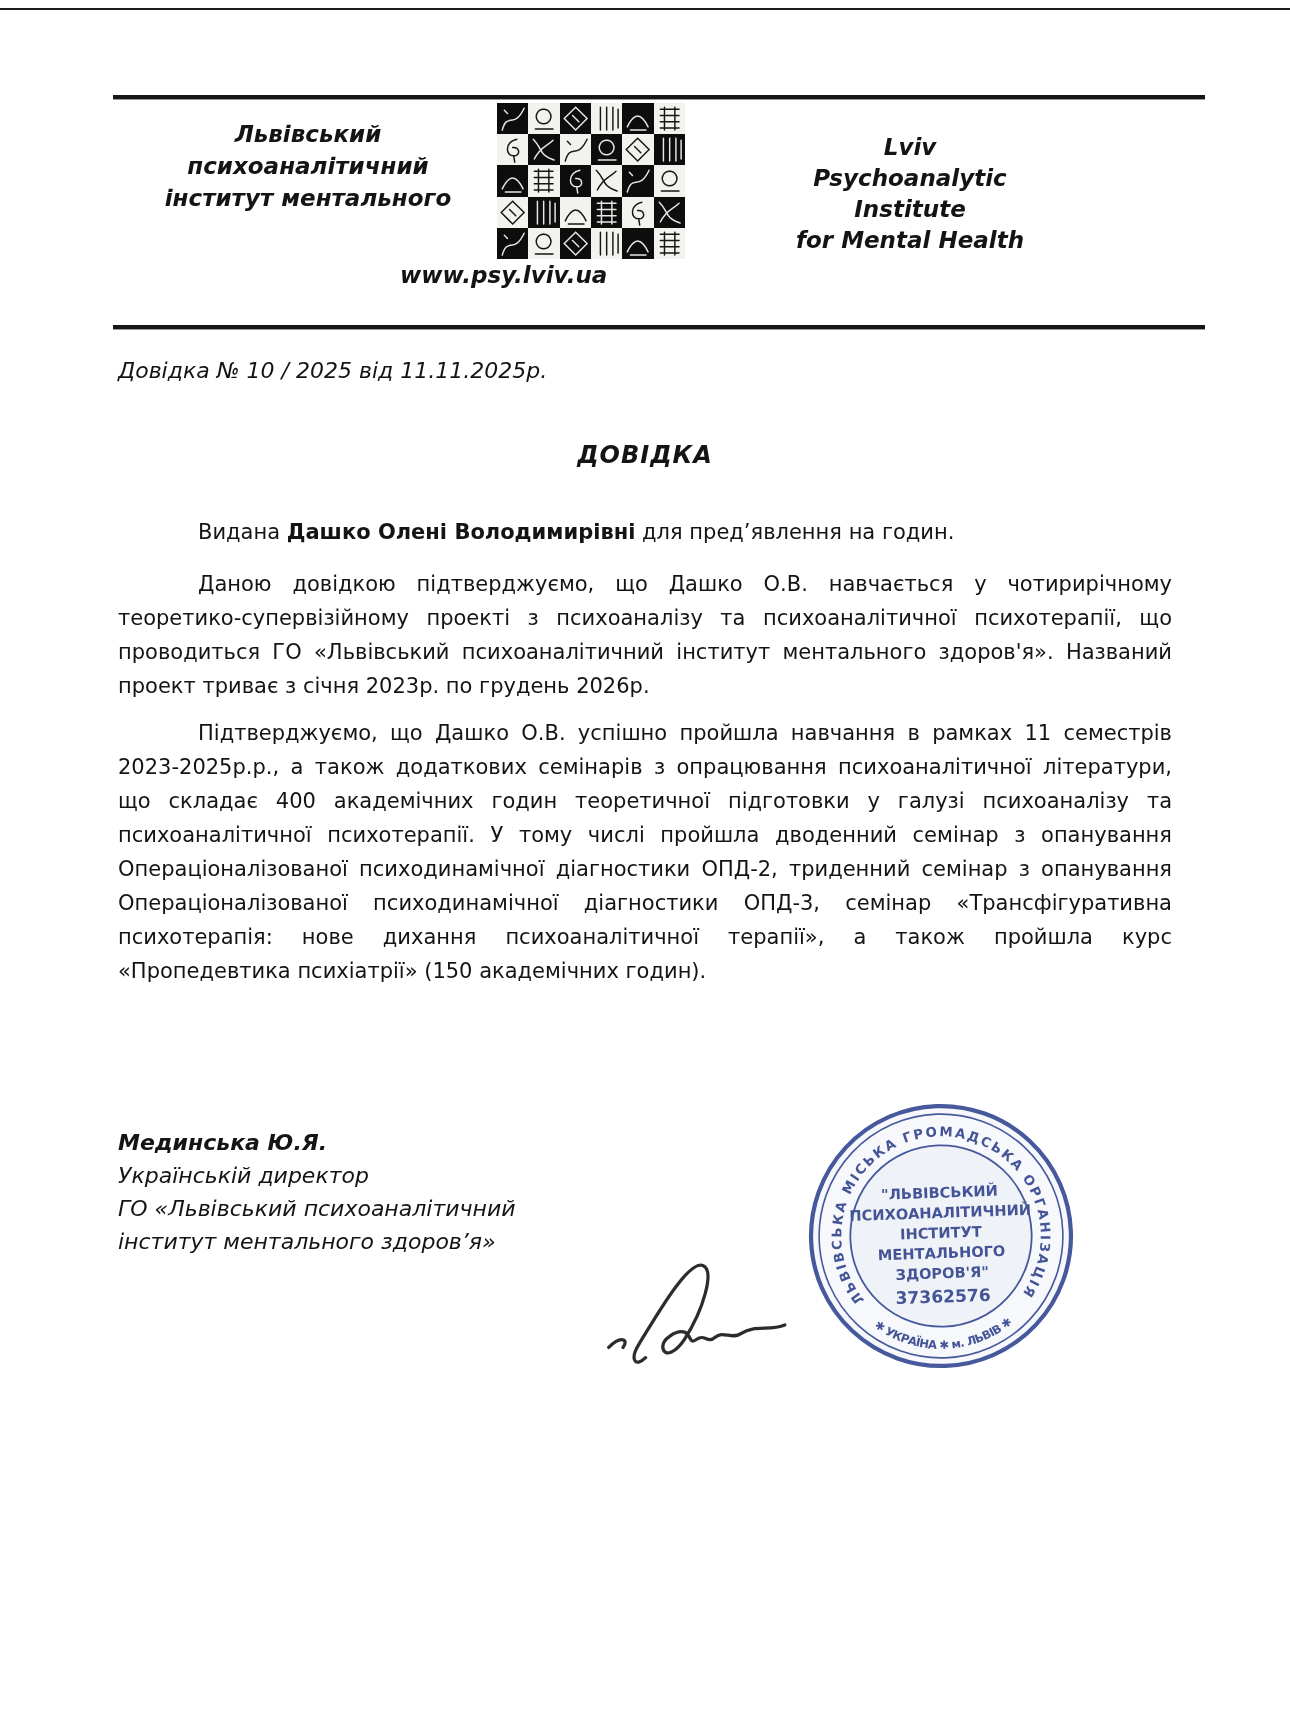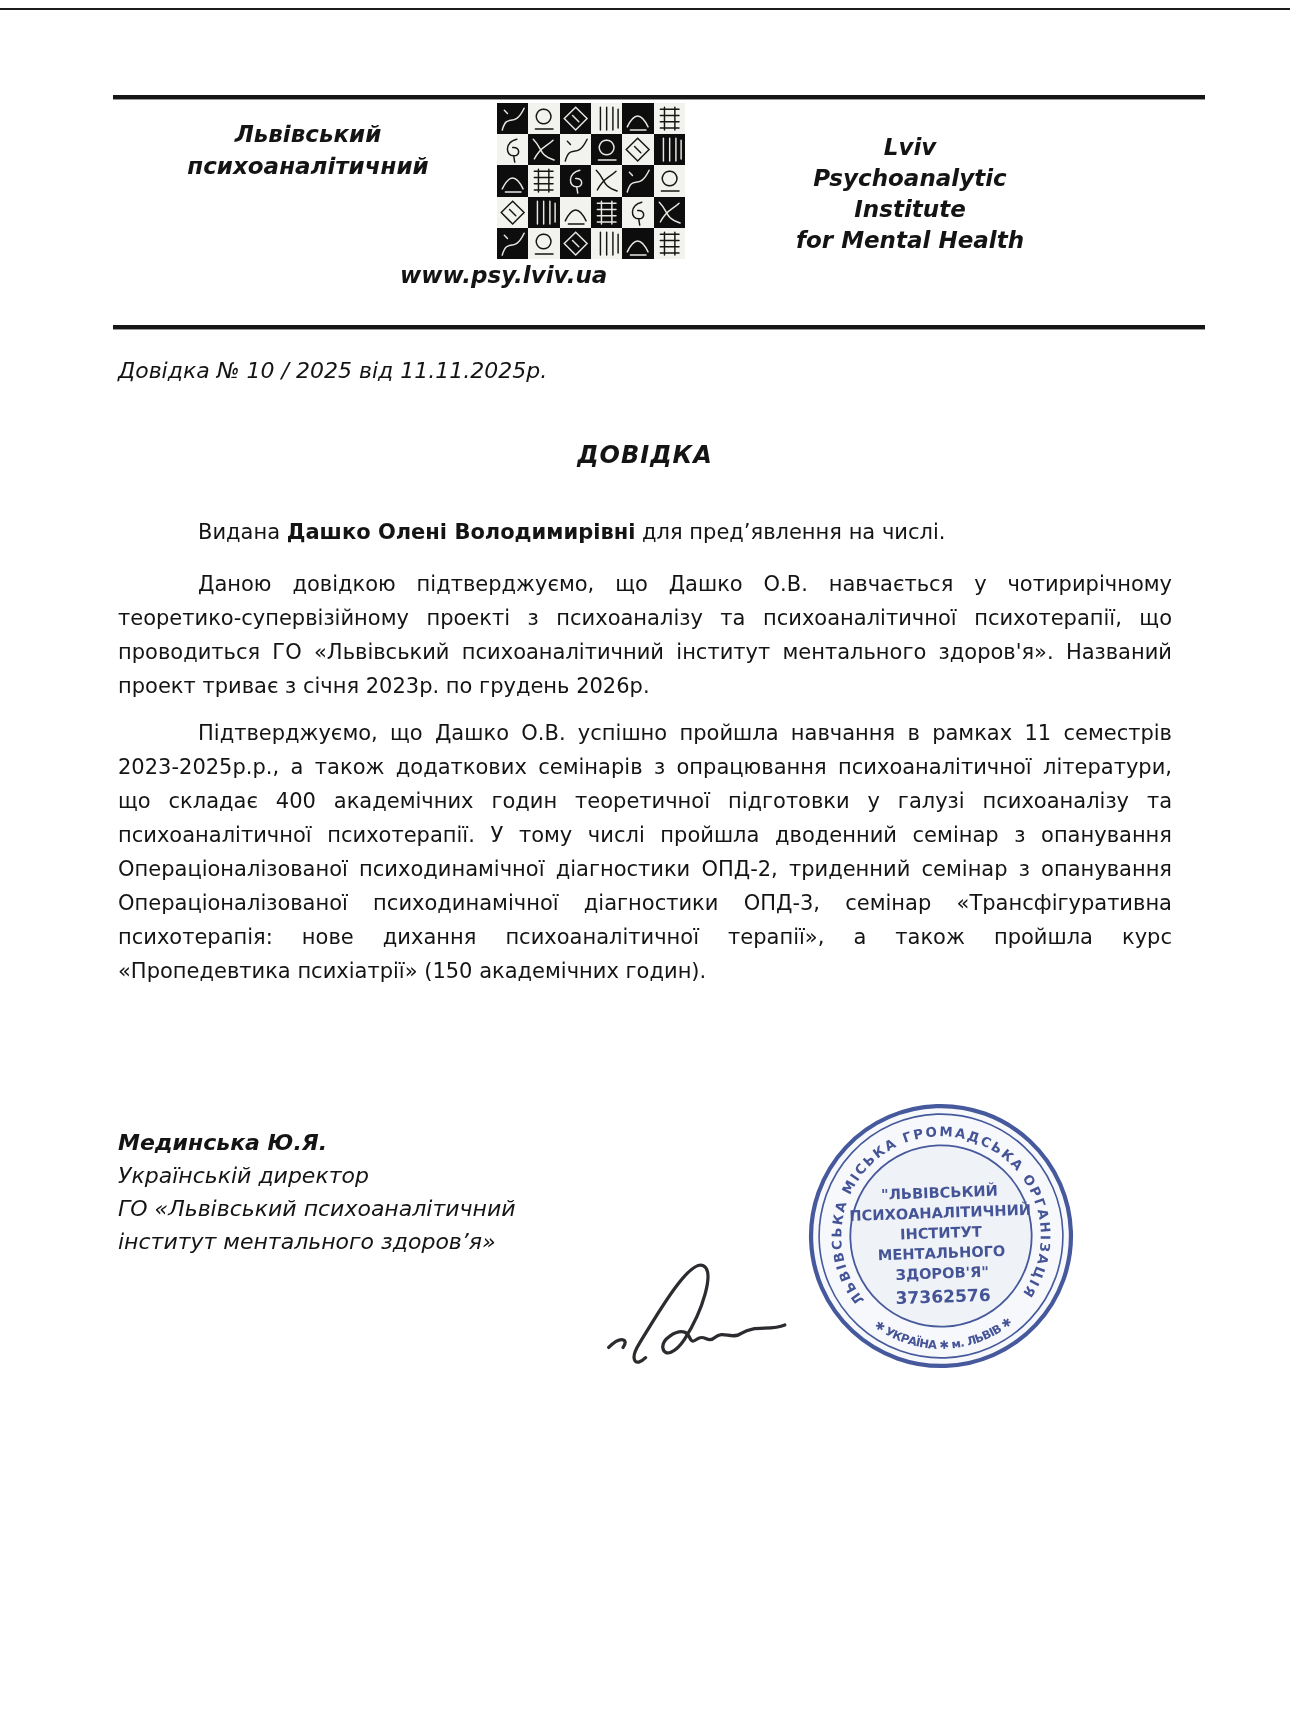--- a/index.html
+++ b/index.html
@@ -35,20 +35,21 @@
 </style>
 </head>
 <body>
 
 <div class="topline"></div>
 <div class="rule rule1"></div>
 
 <div class="hdr-uk">
   <div>Львівський</div>
   <div>психоаналітичний</div>
+  <div>інститут ментального</div>
 </div>
 
 <div class="logo" id="logo">
     <div class="cell" style="background: rgb(13, 13, 13);">
       <svg viewBox="0 0 30 30">
         <path d="M5,26 C10,8 16,26 26,5 M7,7 L10,10" fill="none" stroke="#e8e8e2" stroke-width="1.4" stroke-linecap="round"></path>
       </svg>
     </div>
     <div class="cell" style="background: rgb(242, 242, 238);">
       <svg viewBox="0 0 30 30">
@@ -204,21 +205,21 @@
   <div>for Mental Health</div>
 </div>
 
 <div class="website">www.psy.lviv.ua</div>
 <div class="rule rule2"></div>
 
 <main>
   <p class="refline">Довідка № 10 / 2025 від 11.11.2025р.</p>
   <h1 class="doc-title">ДОВІДКА</h1>
   <div class="body-text">
-    <p class="issued"><span>Видана </span><b class="name">Дашко Олені Володимирівні</b><span> для пред’явлення на числі.</span></p>
+    <p class="issued"><span>Видана </span><b class="name">Дашко Олені Володимирівні</b><span> для пред’явлення на годин.</span></p>
     <div id="paras">
         <p>Даною довідкою підтверджуємо, що Дашко О.В. навчається у чотирирічному теоретико-супервізійному проекті з психоаналізу та психоаналітичної психотерапії, що проводиться ГО «Львівський психоаналітичний інститут ментального здоров'я». Названий проект триває з січня 2023р. по грудень 2026р.</p>
         <p>Підтверджуємо, що Дашко О.В. успішно пройшла навчання в рамках 11 семестрів 2023-2025р.р., а також додаткових семінарів з опрацювання психоаналітичної літератури, що складає 400 академічних годин теоретичної підготовки у галузі психоаналізу та психоаналітичної психотерапії. У тому числі пройшла дводенний семінар з опанування Операціоналізованої психодинамічної діагностики ОПД-2, триденний семінар з опанування Операціоналізованої психодинамічної діагностики ОПД-3, семінар «Трансфігуративна психотерапія: нове дихання психоаналітичної терапії», а також пройшла курс «Пропедевтика психіатрії» (150 академічних годин).</p>
       </div>
   </div>
 </main>
 
 <div class="sig-block">
   <div class="sig-name">Мединська Ю.Я.</div>
   <div>Українській директор</div>

